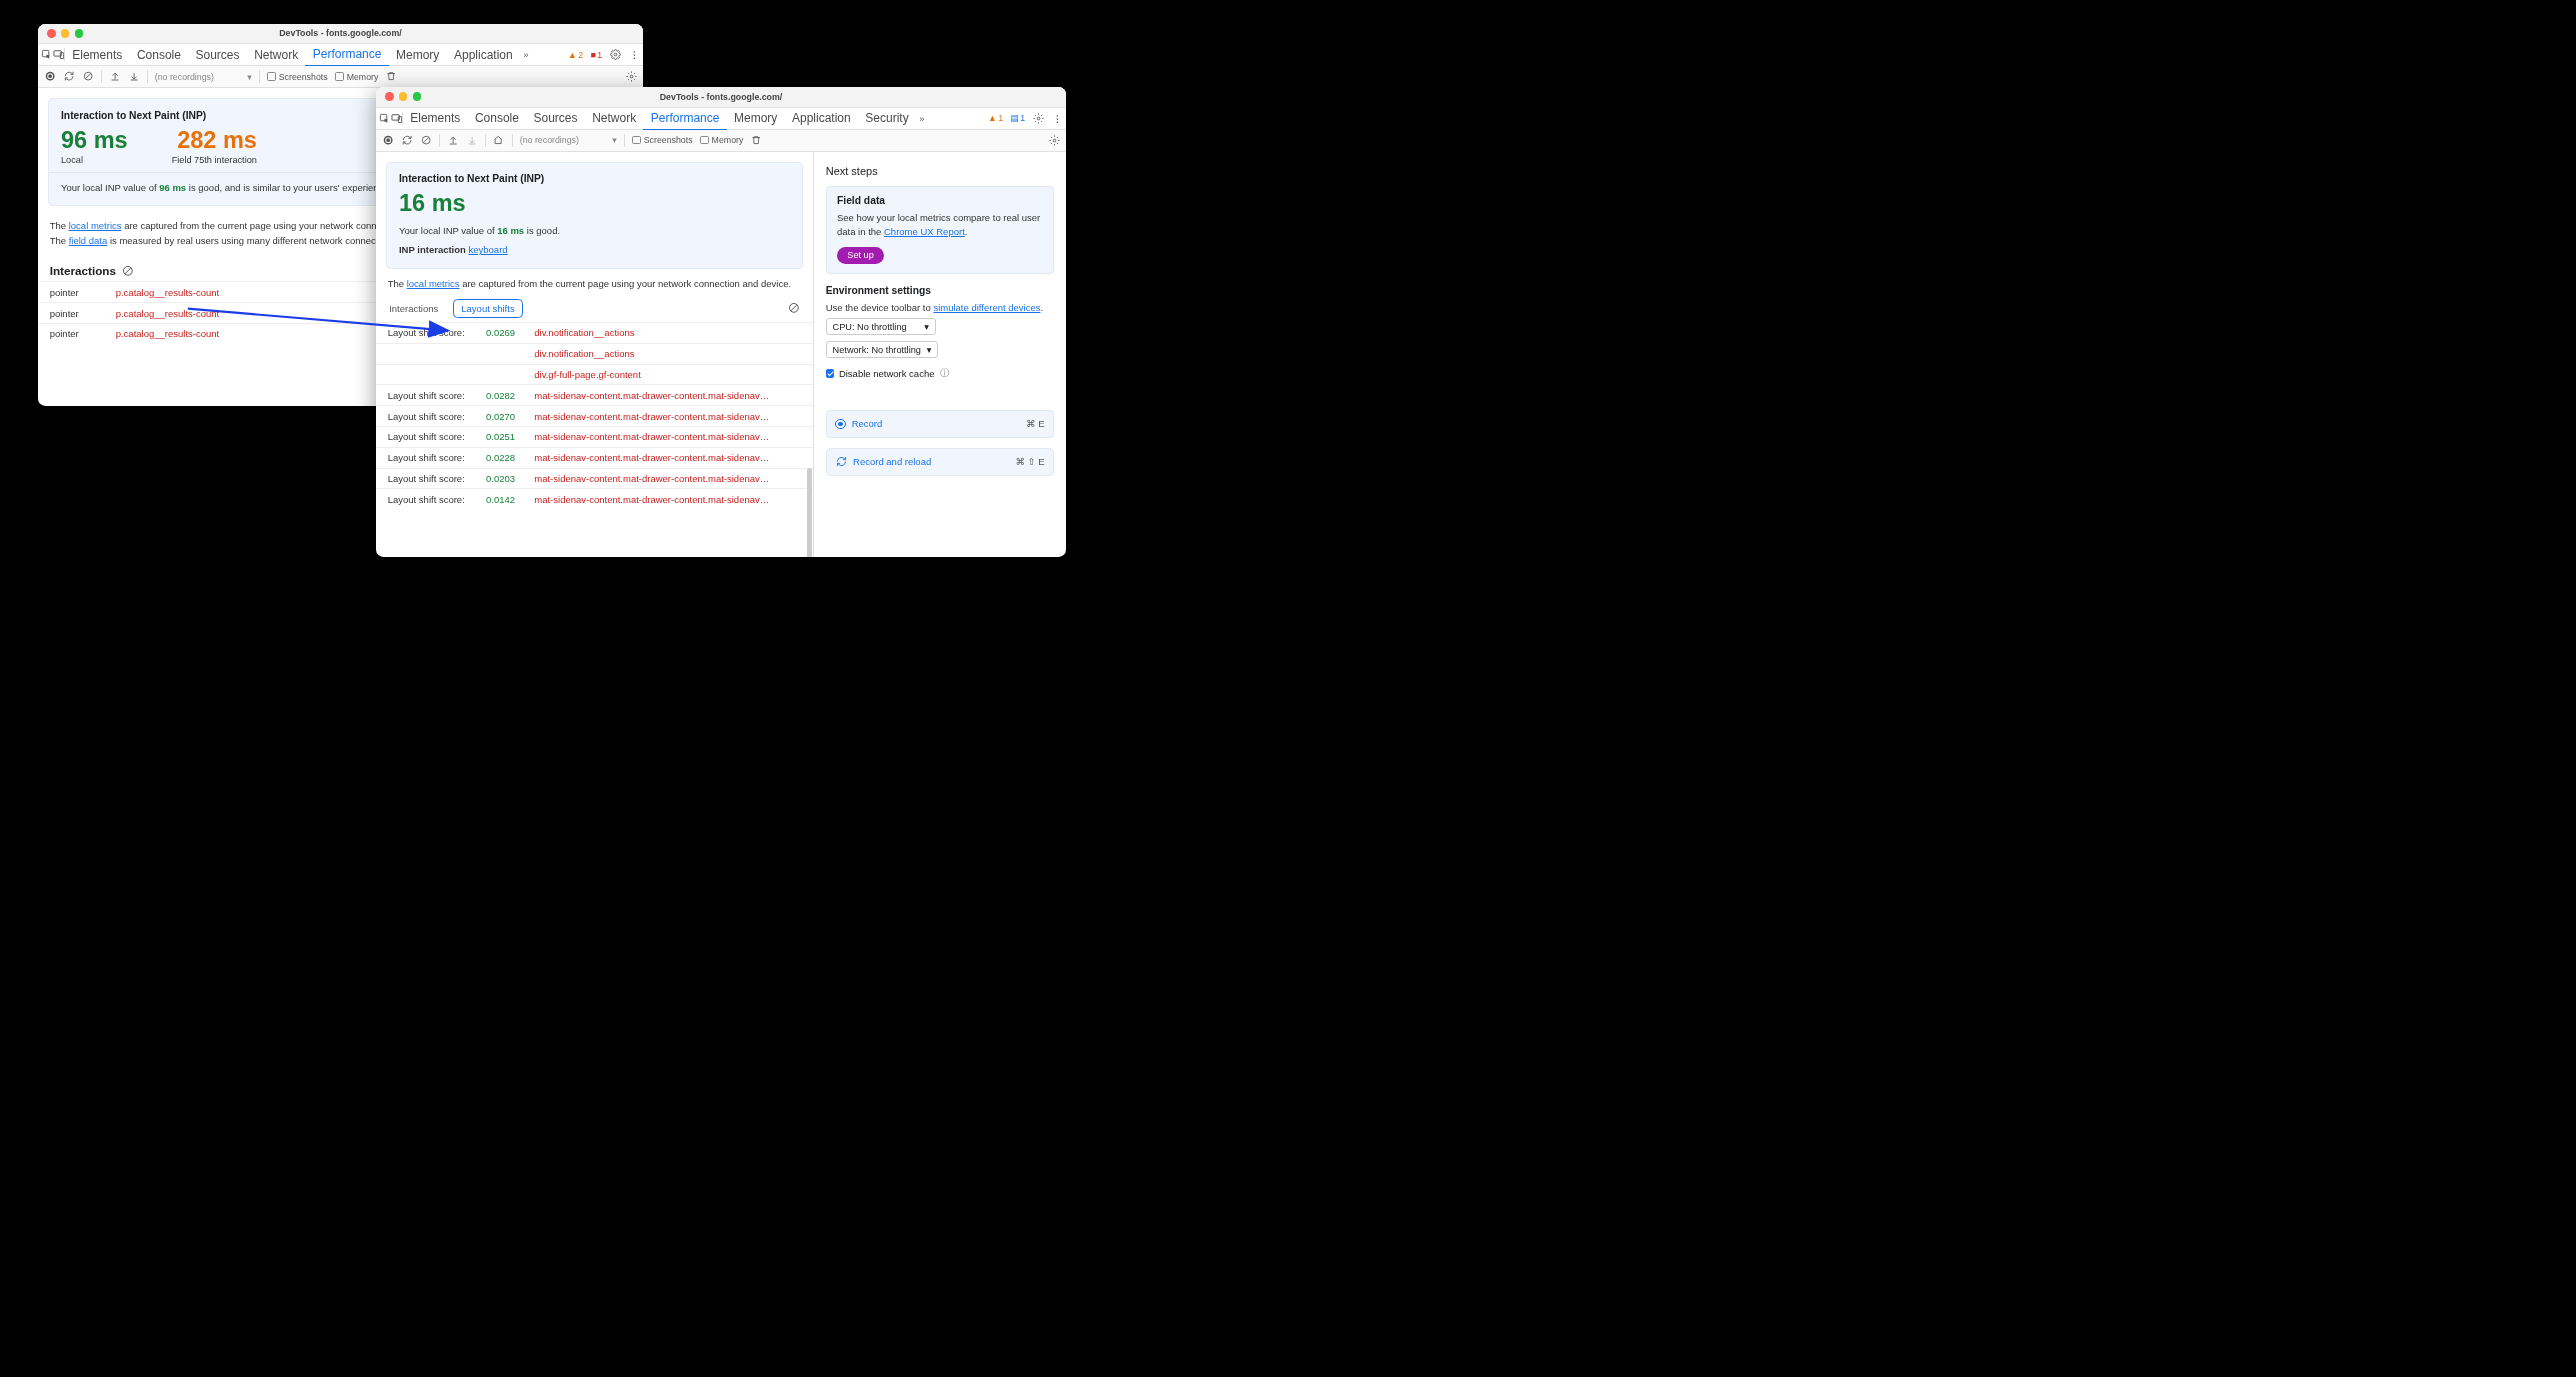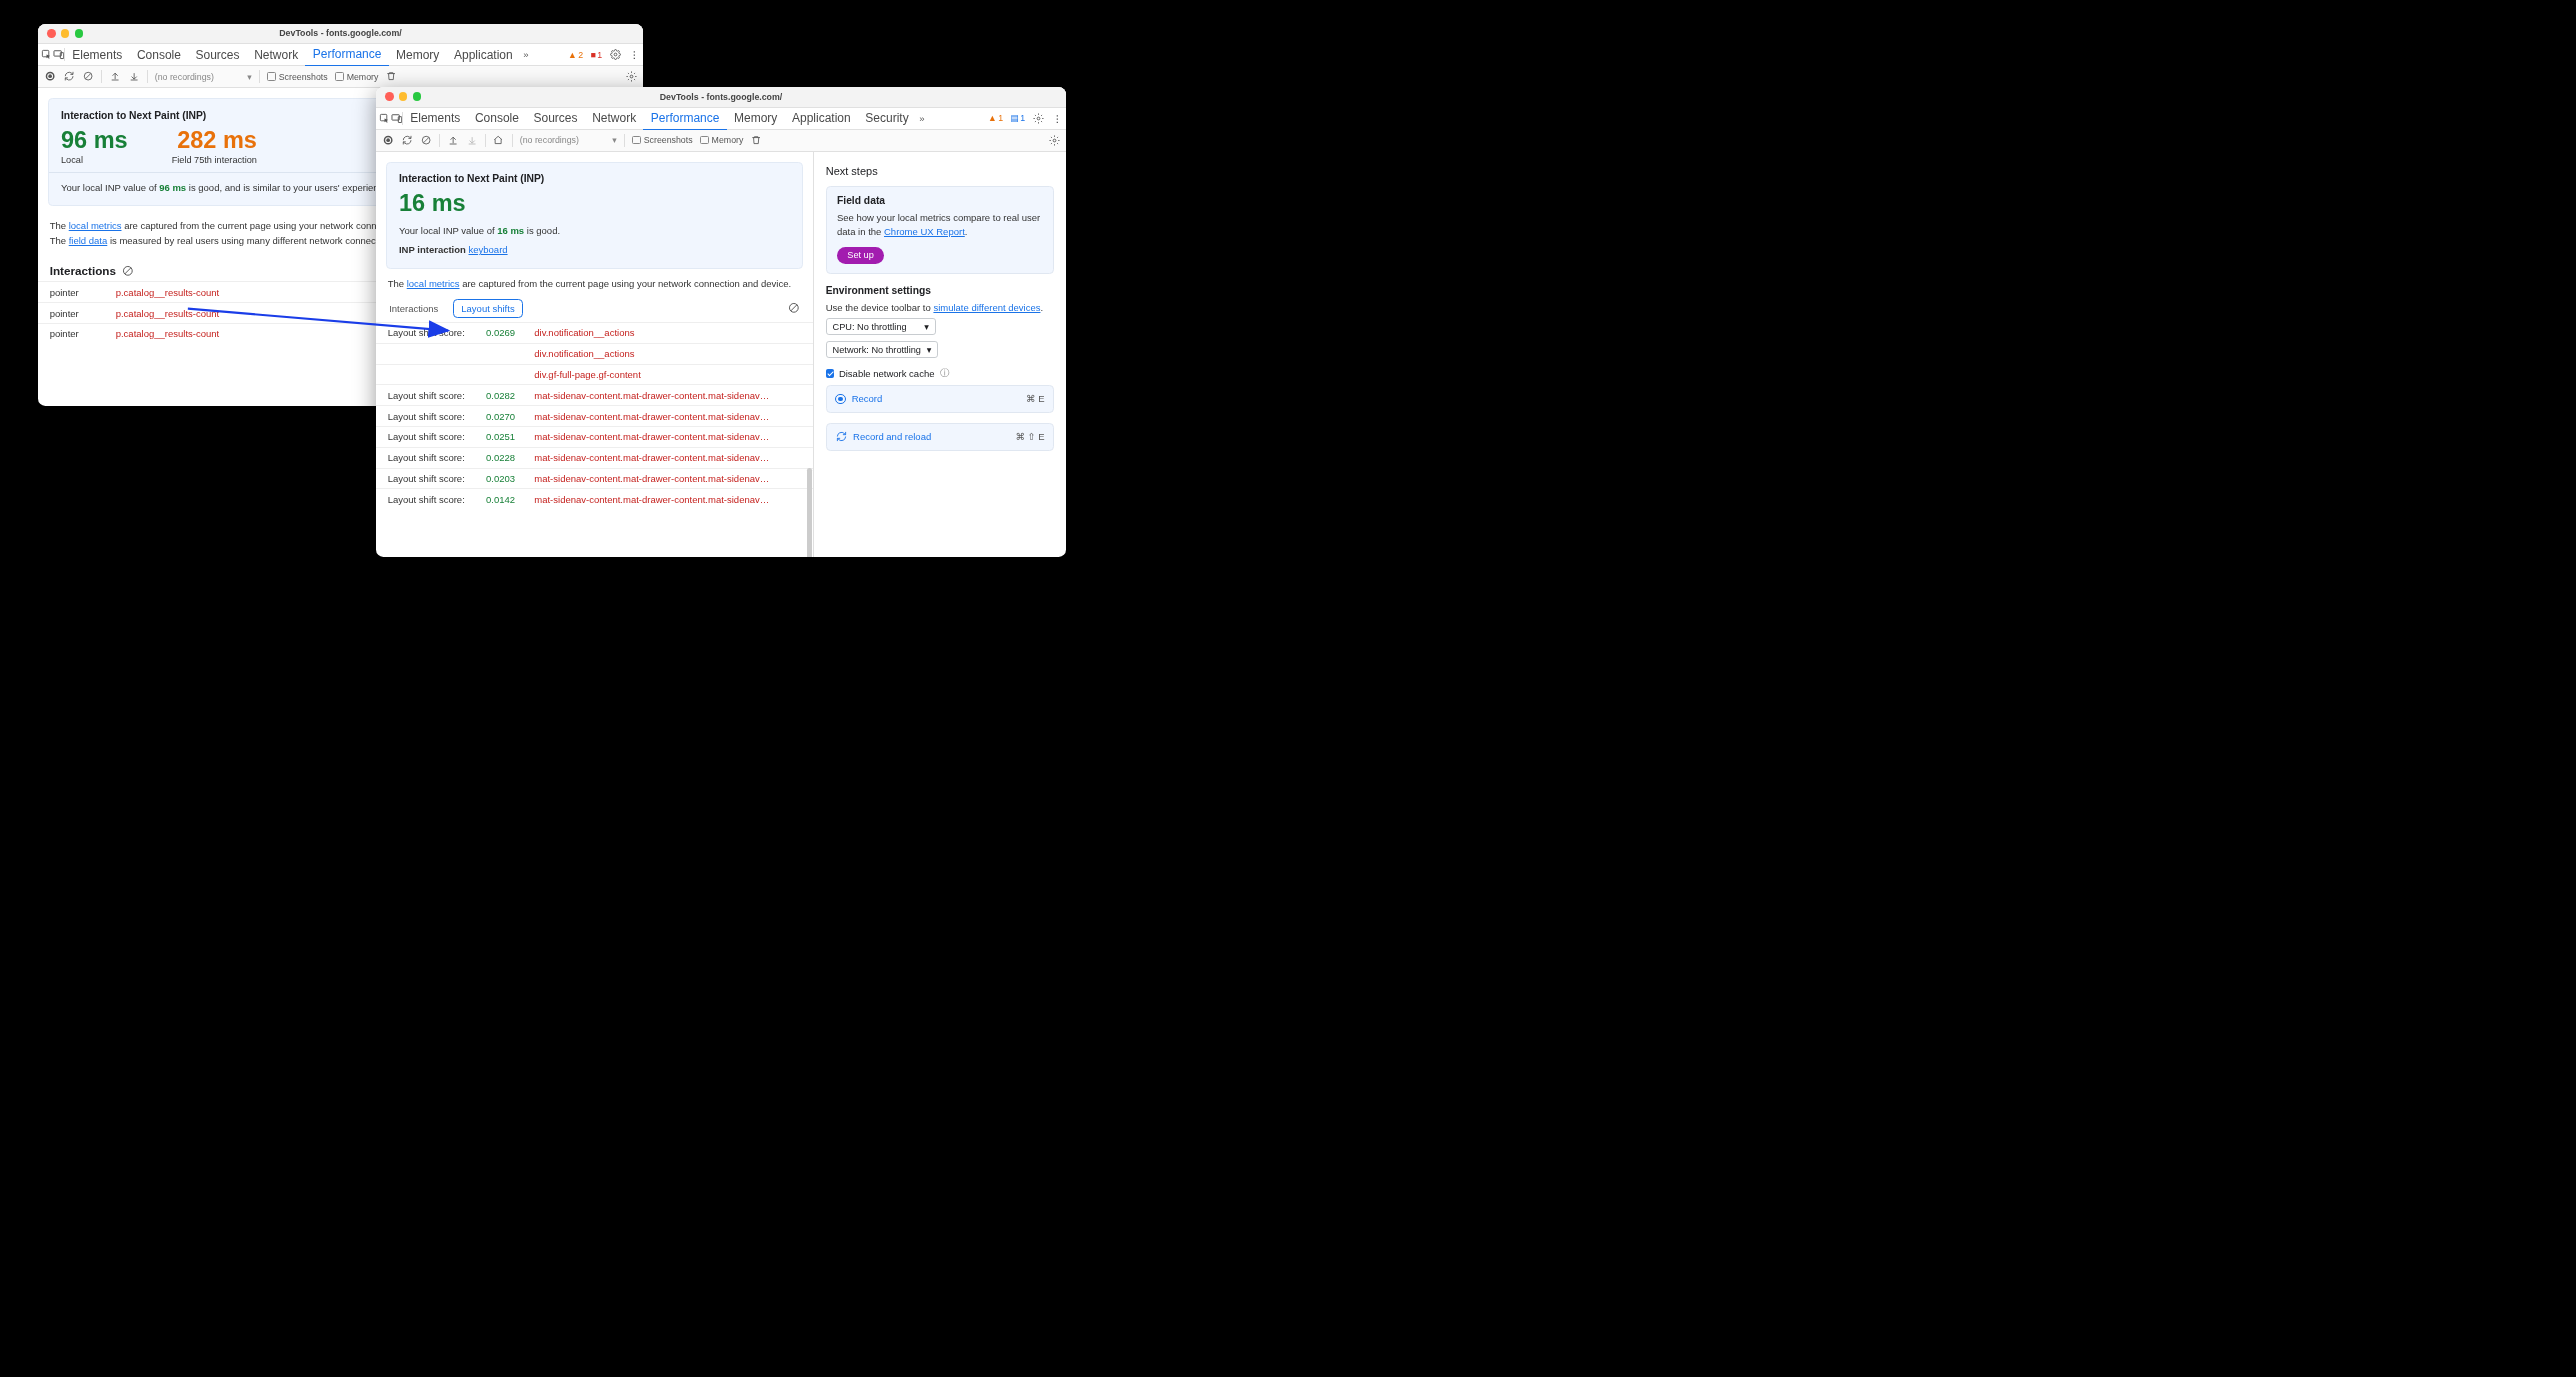--- a/index.html
+++ b/index.html
@@ -40,21 +40,21 @@
   .note { padding: 2.9px 11.7px 8.8px; font-size: 9.5px; line-height: 1.5; color: #333; }
 
   
   .wb-body { display: flex; height: calc(100% - 65px); }
   .wb-left { flex: 1; overflow: hidden; position: relative; }
   .wb-right { width: 253px; border-left: 0.7px solid #e0e0e0; padding: 8.8px 11.7px; overflow: auto; }
   .right-h { font-size: 11px; font-weight: 400; margin: 4.4px 0 8.8px; }
   .rcard { background: #f1f6fe; border: 0.7px solid #e0e7f1; border-radius: 4.4px; padding: 8.8px 10.3px; margin-bottom: 11.7px; }
   .rcard h3 { margin: 0 0 4.4px; font-size: 10.3px; }
   .btn { display: inline-block; background: #a21caf; color: #fff; border-radius: 10.3px; padding: 3.7px 10.3px; font-size: 9.2px; font-weight: 500; cursor: pointer; }
-  .rgroup { margin-bottom: 6px; }
+  .rgroup { margin-bottom: 31px; }
   .rgroup h3 { margin: 0 0 4.4px; font-size: 10.3px; font-weight:700; }
   .dropdown { display: inline-flex; align-items: center; border: 0.7px solid #c8ccd0; border-radius: 2.9px; padding: 2.2px 5.9px; font-size: 9.2px; margin: 2.9px 0; min-width: 110px; justify-content: space-between; }
   .dd-caret { margin-left: 5.9px; }
   .chkline { display: flex; align-items: center; gap: 4.4px; margin-top: 5.9px; }
   .chkbox.checked { background: #1a73e8; border-color: #1a73e8; position: relative; }
   .chkbox.checked::after { content: ""; position: absolute; left: 2.2px; top: 0; width: 2.2px; height: 5.1px; border: solid #fff; border-width: 0 1.5px 1.5px 0; transform: rotate(45deg); }
   .action-row { display: flex; align-items: center; gap: 5.9px; background: #f1f6fe; border: 0.7px solid #e0e7f1; border-radius: 4.4px; padding: 7.3px 8.8px; margin-bottom: 10.3px; color: #1a73e8; font-size: 9.5px; justify-content: space-between; }
   .action-row .short { color: #555; }
   .radio-dot { width: 10.3px; height: 10.3px; border: 1.5px solid #1a73e8; border-radius: 50%; display: inline-flex; align-items: center; justify-content: center; }
   .radio-dot::after { content: ""; width: 4.4px; height: 4.4px; background: #1a73e8; border-radius: 50%; }

